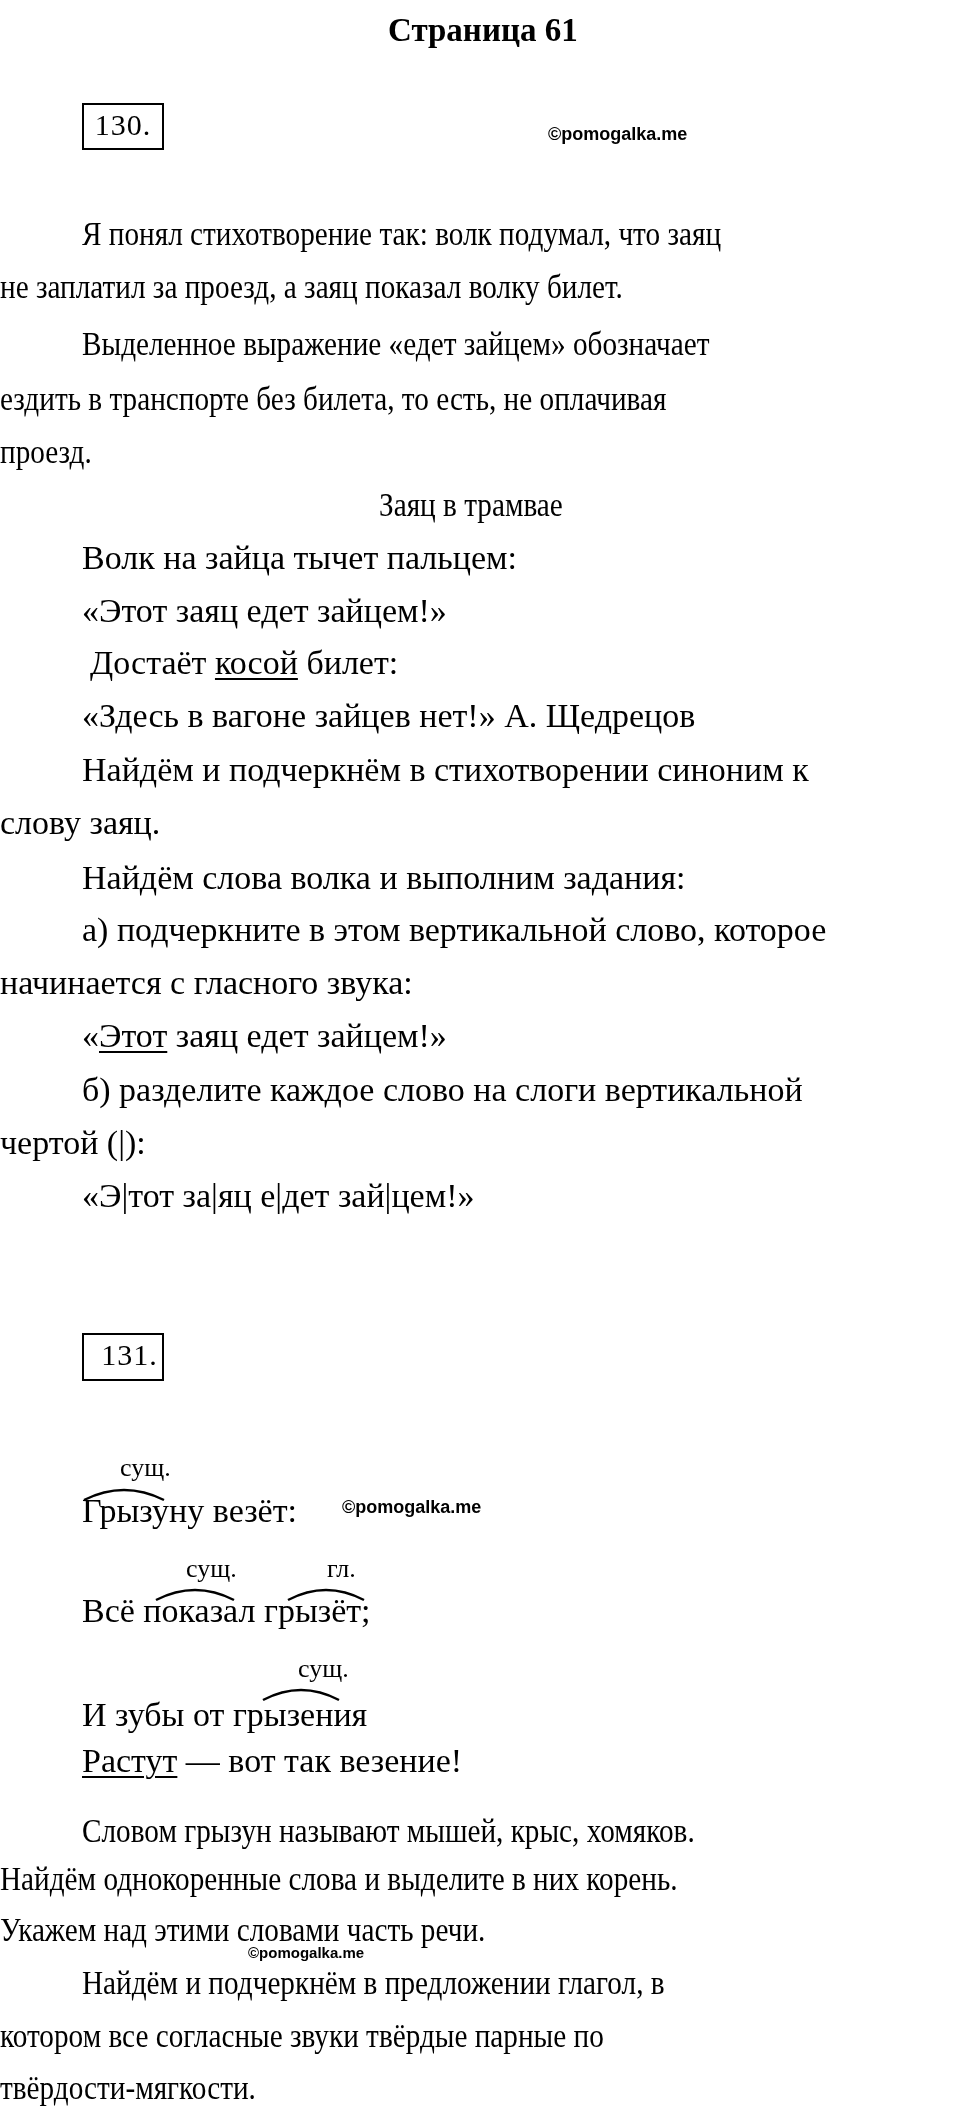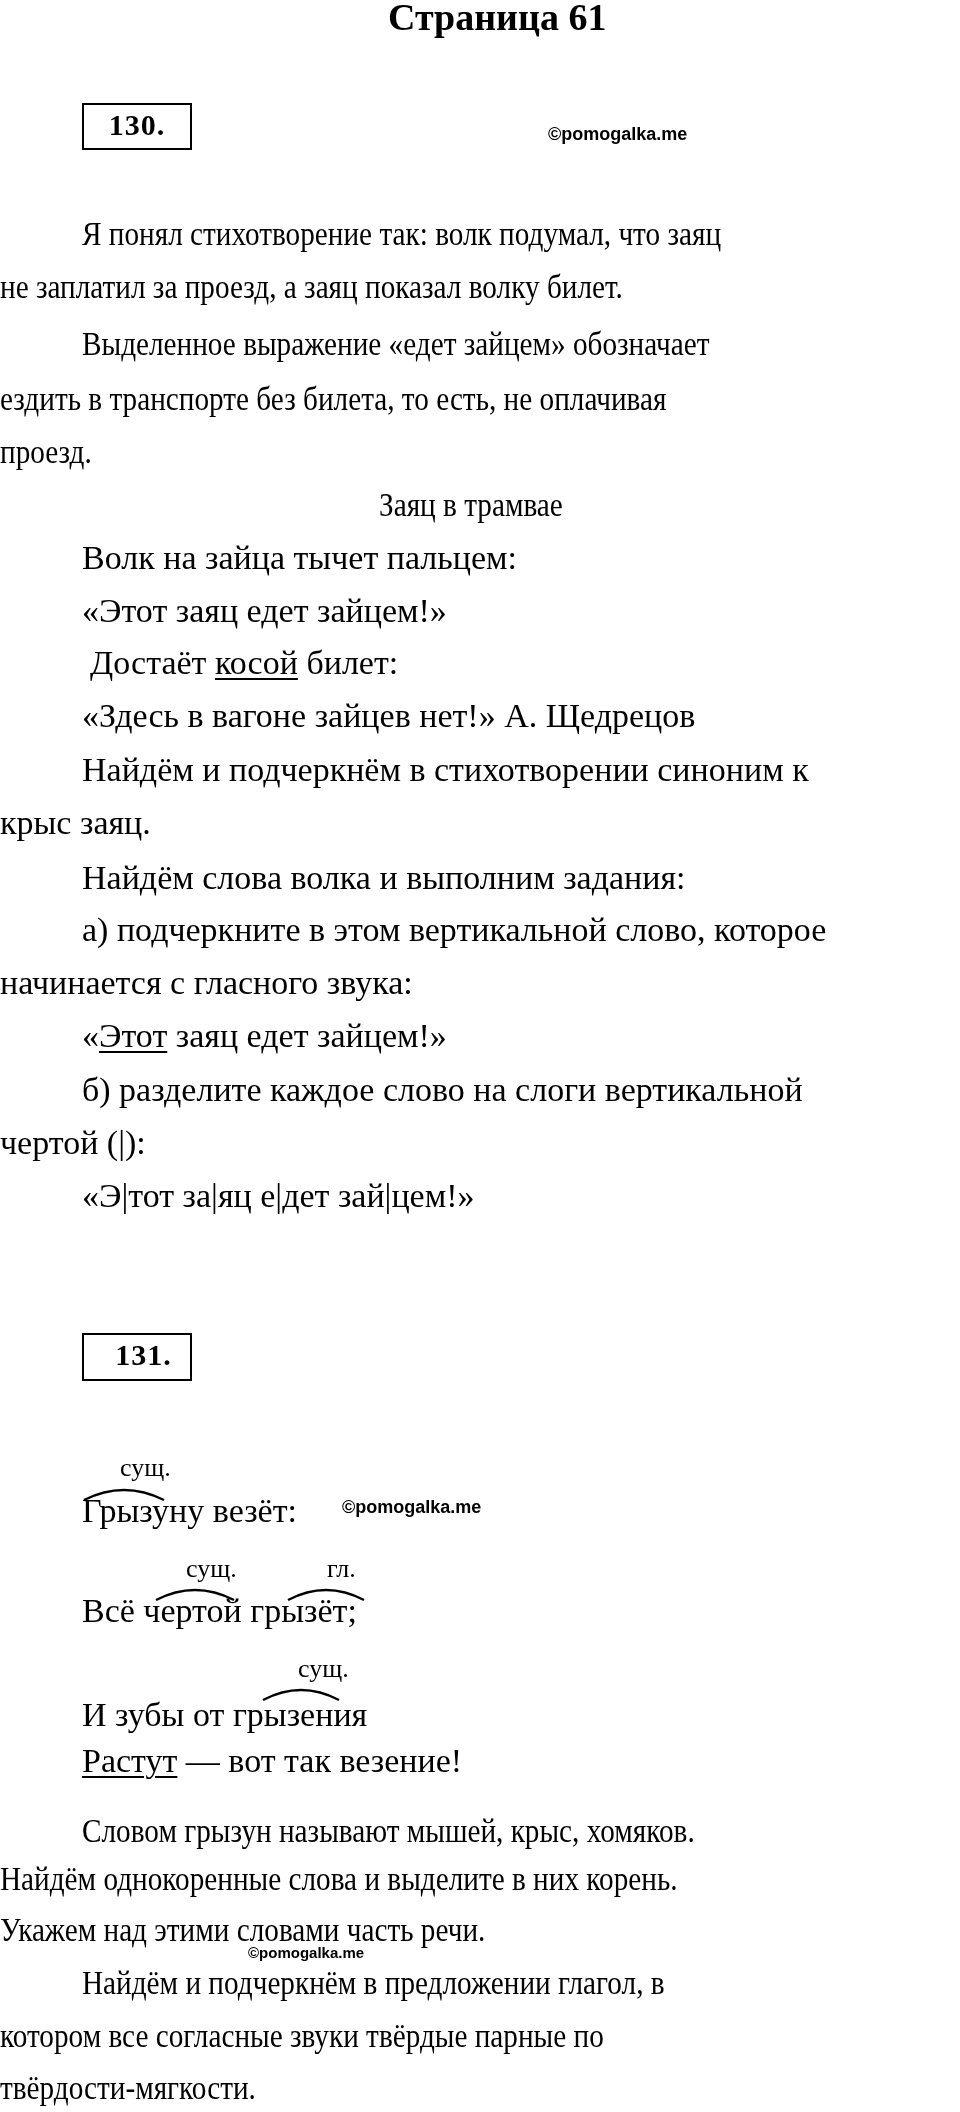--- a/index.html
+++ b/index.html
@@ -1,24 +1,24 @@
 <!DOCTYPE html>
 <html><head>
 <meta charset="utf-8">
 <style>
   html, body { margin: 0; padding: 0; background: #ffffff; }
   body { width: 960px; height: 2112px; position: relative; overflow: hidden;
          font-family: "Liberation Serif", "DejaVu Serif", serif; color: #000; }
   .ln { position: absolute; white-space: nowrap; font-size: 34px; line-height: 34px; }
   .cond { transform-origin: 0 0; transform: scaleX(0.86); }
-  .title { position: absolute; left: 388px; top: 1px; font-size: 38px; font-weight: bold;
+  .title { position: absolute; left: 388px; top: 14px; font-size: 33px; font-weight: bold;
            white-space: nowrap; line-height: 33px; }
   .num-box { position: absolute; border: 2.5px solid #000; box-sizing: border-box;
-             font-weight: bold; font-size: 30px; line-height: 40px; text-align: center;
-             width: 110px; height: 47px; letter-spacing: 1px; }
+             font-weight: normal; font-size: 30px; line-height: 40px; text-align: center;
+             width: 82px; height: 47px; letter-spacing: 1px; }
   .wm { position: absolute; font-family: "Liberation Sans", "DejaVu Sans", sans-serif;
         font-weight: bold; white-space: nowrap; transform-origin: 0 0; }
   .u { text-decoration: underline; text-decoration-thickness: 2px; text-underline-offset: 4px; }
   .pos { position: absolute; font-size: 26px; line-height: 26px; white-space: nowrap; }
   .arc { position: absolute; }
 </style>
 </head>
 <body>
 
 <div class="title">Страница 61</div>
@@ -32,21 +32,21 @@
 <div class="ln cond" style="left:0px; top:382px;">ездить в транспорте без билета, то есть, не оплачивая</div>
 <div class="ln cond" style="left:0px; top:435px;">проезд.</div>
 
 <div class="ln cond" style="left:379px; top:488px;">Заяц в трамвае</div>
 <div class="ln" style="left:82px; top:541px;">Волк на зайца тычет пальцем:</div>
 <div class="ln" style="left:82px; top:594px;">«Этот заяц едет зайцем!»</div>
 <div class="ln" style="left:82px; top:646px;margin-left:8px;"><span>Достаёт </span><span class="u">косой</span><span> билет:</span></div>
 <div class="ln" style="left:82px; top:699px;">«Здесь в вагоне зайцев нет!» А. Щедрецов</div>
 
 <div class="ln" style="left:82px; top:753px;">Найдём и подчеркнём в стихотворении синоним к</div>
-<div class="ln" style="left:0px; top:806px;">крыс заяц.</div>
+<div class="ln" style="left:0px; top:806px;">слову заяц.</div>
 <div class="ln" style="left:82px; top:861px;">Найдём слова волка и выполним задания:</div>
 <div class="ln" style="left:82px; top:913px;">а) подчеркните в этом вертикальной слово, которое</div>
 <div class="ln" style="left:0px; top:966px;">начинается с гласного звука:</div>
 <div class="ln" style="left:82px; top:1019px;"><span>«</span><span class="u">Этот</span><span> заяц едет зайцем!»</span></div>
 <div class="ln" style="left:82px; top:1073px;text-align:right;">б) разделите каждое слово на слоги вертикальной</div>
 <div class="ln" style="left:0px; top:1126px;">чертой (|):</div>
 <div class="ln" style="left:82px; top:1179px;">«Э|тот за|яц е|дет зай|цем!»</div>
 
 <div class="num-box" style="left:82px; top:1333px; height:48px;padding-left:13px;">131.</div>
 
@@ -58,21 +58,21 @@
 <div class="wm" style="left:342px; top:1497px; font-size:18px;">©pomogalka.me</div>
 
 <div class="pos" style="left:186px; top:1556px;">сущ.</div>
 <div class="pos" style="left:327px; top:1556px;">гл.</div>
 <svg class="arc" style="left:154px; top:1584px;" width="82" height="18">
     <path d="M2 16 Q41 -4 80 16" fill="none" stroke="#000" stroke-width="2.5"></path>
   </svg>
 <svg class="arc" style="left:286px; top:1584px;" width="80" height="18">
     <path d="M2 16 Q40 -4 78 16" fill="none" stroke="#000" stroke-width="2.5"></path>
   </svg>
-<div class="ln" style="left:82px; top:1594px;">Всё чертой грызёт;</div>
+<div class="ln" style="left:82px; top:1594px;">Всё показал грызёт;</div>
 
 <div class="pos" style="left:298px; top:1656px;">сущ.</div>
 <svg class="arc" style="left:261px; top:1684px;" width="80" height="18">
     <path d="M2 16 Q40 -4 78 16" fill="none" stroke="#000" stroke-width="2.5"></path>
   </svg>
 <div class="ln" style="left:82px; top:1698px;">И зубы от грызения</div>
 
 <div class="ln" style="left:82px; top:1744px;"><span class="u">Растут</span><span> — вот так везение!</span></div>
 
 <div class="ln cond" style="left:82px; top:1814px;">Словом грызун называют мышей, крыс, хомяков.</div>

